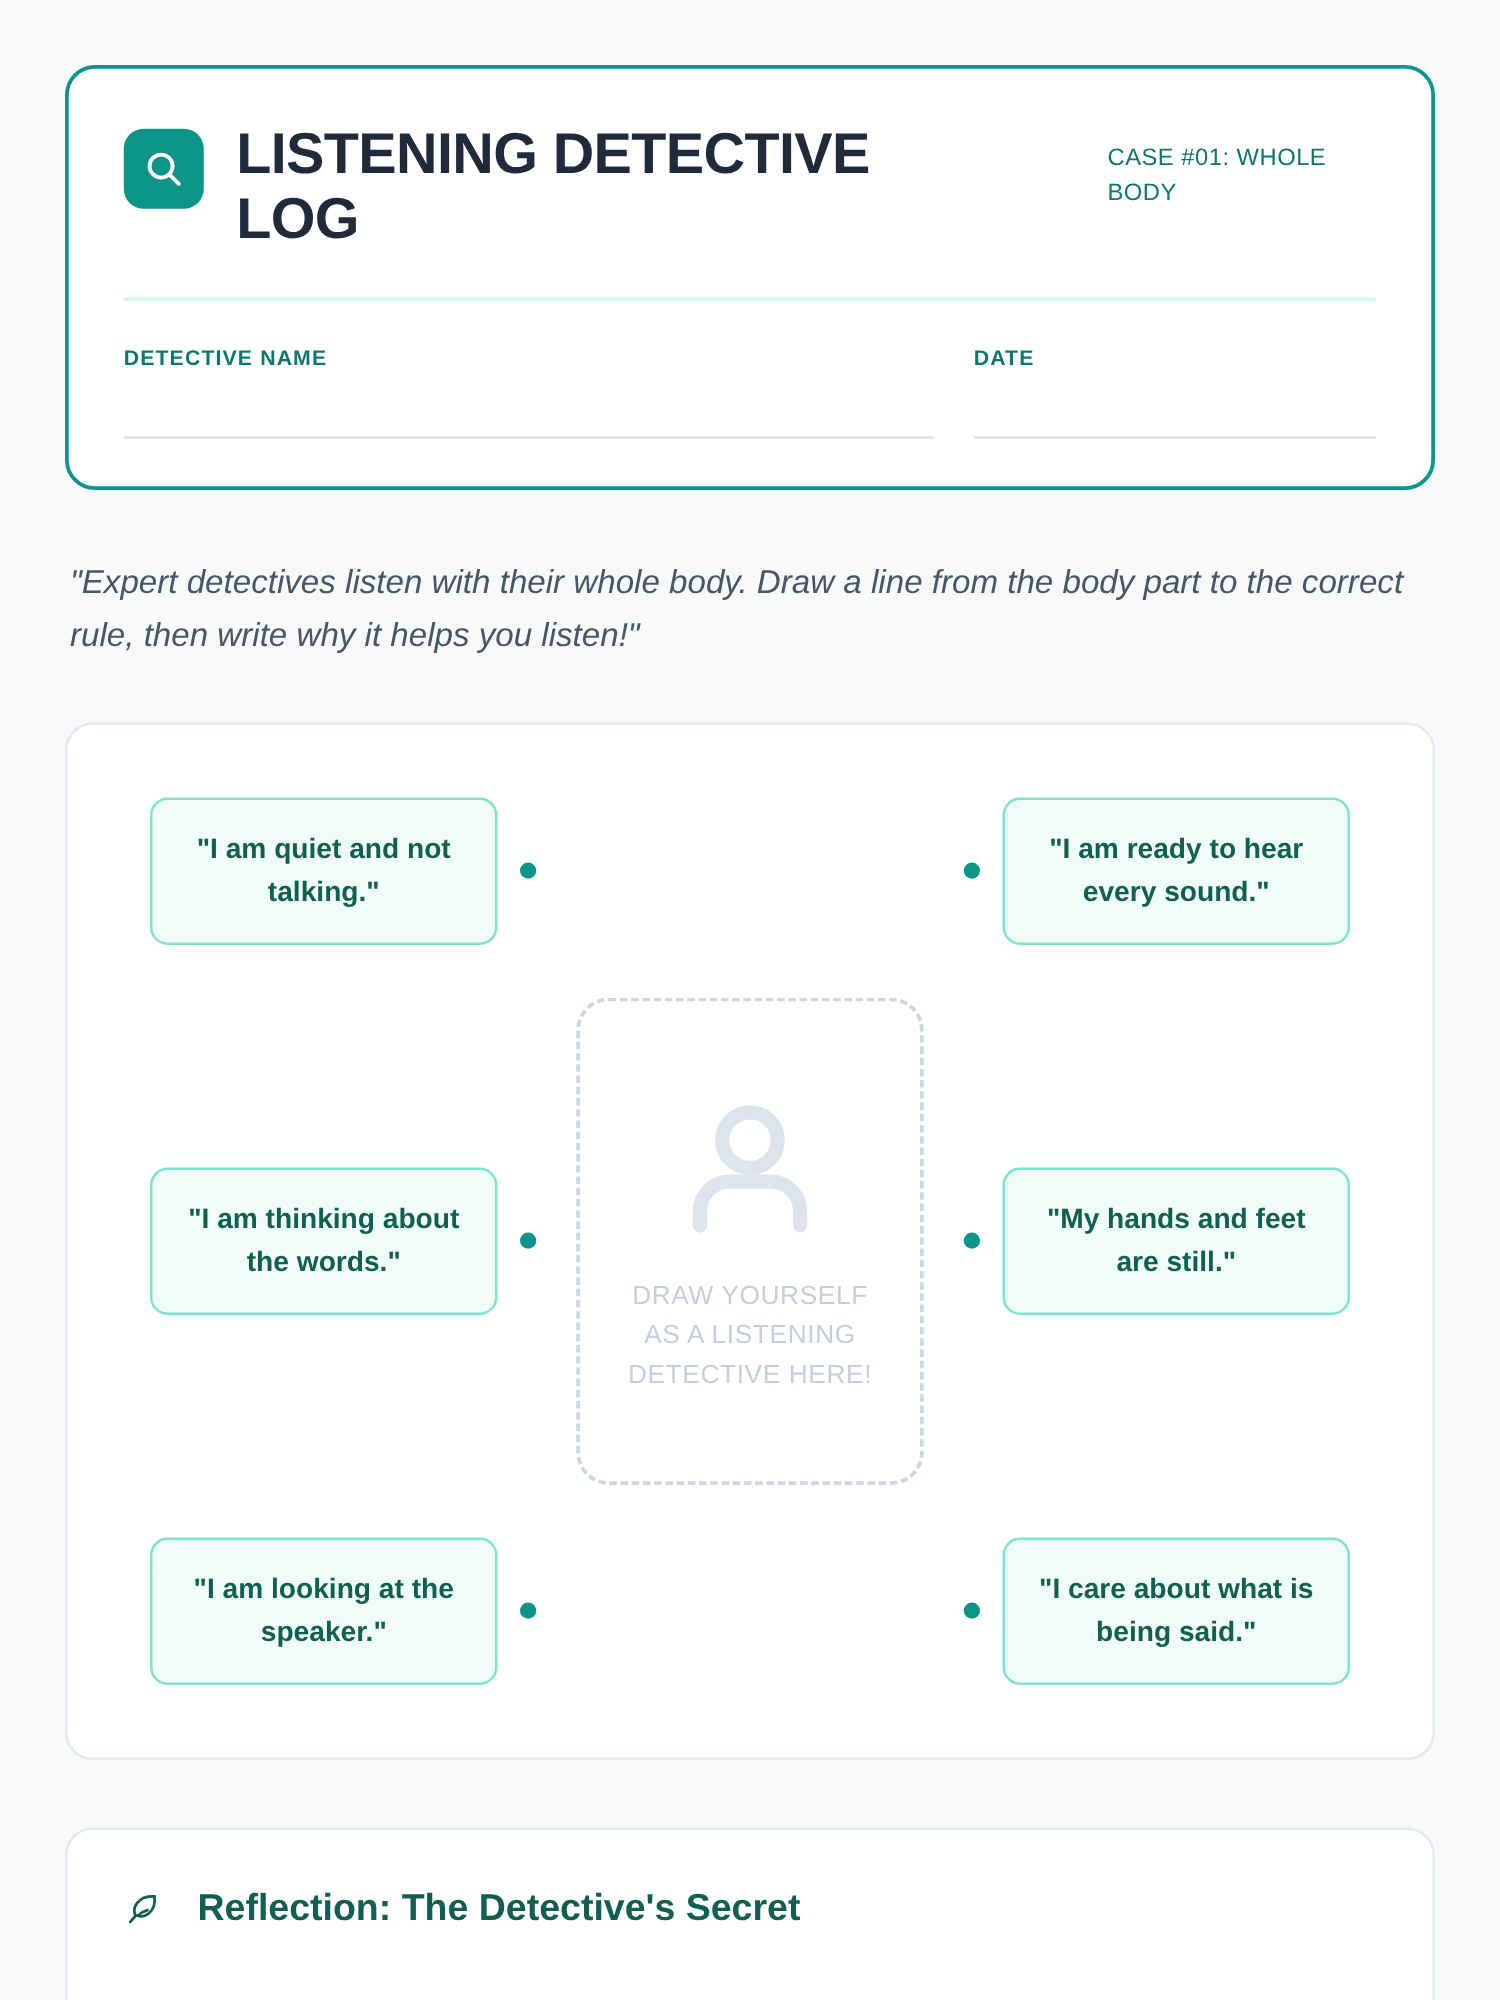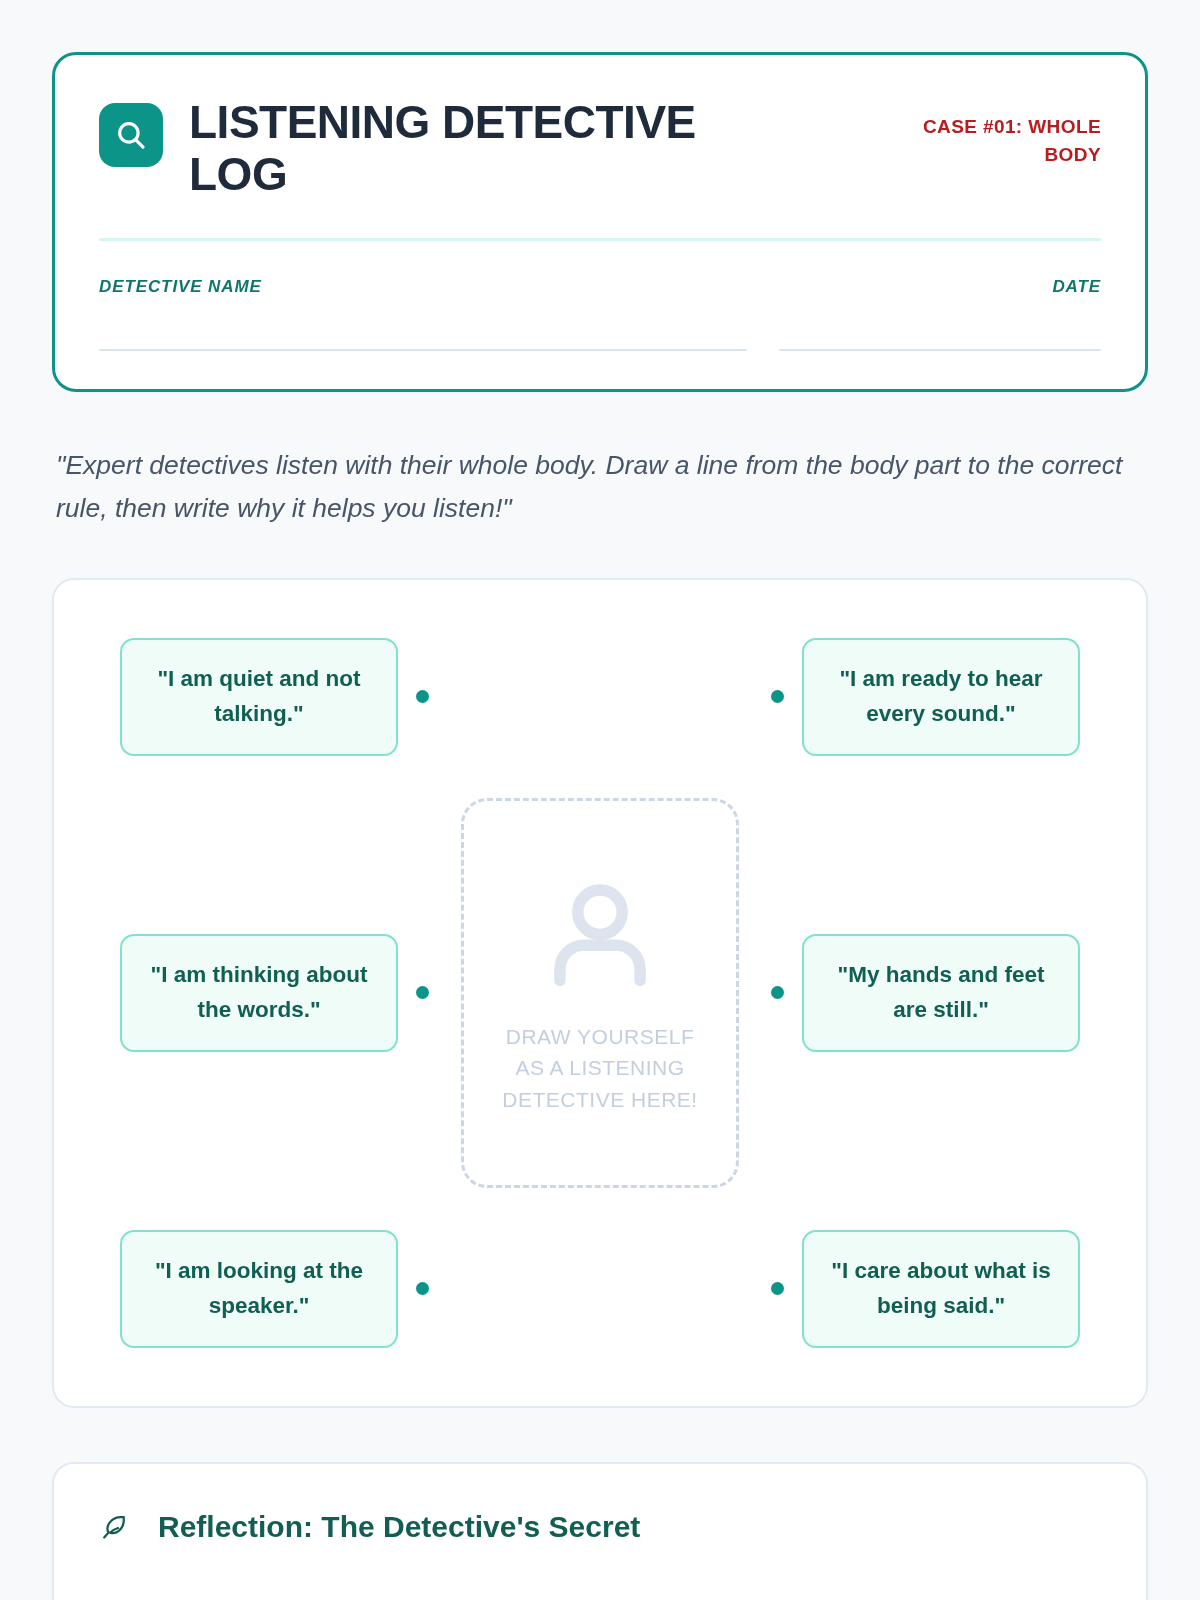--- a/index.html
+++ b/index.html
@@ -55,47 +55,46 @@
     font-weight: 800;
     color: #1f2a3a;
     letter-spacing: -0.5px;
     text-transform: uppercase;
     max-width: 600px;
   }
 
   .case-label {
     flex: 0 0 auto;
     width: 215px;
-    text-align: right;
+    text-align: left;
     font-size: 19px;
     line-height: 1.45;
-    font-weight: 700;
-    color: #b91c1c;
+    font-weight: 400;
+    color: #0f766e;
     letter-spacing: 0.4px;
     text-transform: uppercase;
     padding-top: 16px;
   }
 
   .header-divider {
     height: 3px;
     background: #d6f7ef;
     margin: 38px 0 0 0;
     border-radius: 2px;
   }
 
   .fields-row {
     display: flex;
     gap: 32px;
     margin-top: 36px;
-    font-style: italic;
   }
 
   .field { display: flex; flex-direction: column; }
   .field-name { flex: 1 1 auto; }
-  .field-date { flex: 0 0 322px; text-align: right; }
+  .field-date { flex: 0 0 322px; }
 
   .field-label {
     font-size: 17px;
     font-weight: 700;
     color: #0f766e;
     letter-spacing: 0.9px;
     text-transform: uppercase;
   }
 
   .field-line {

